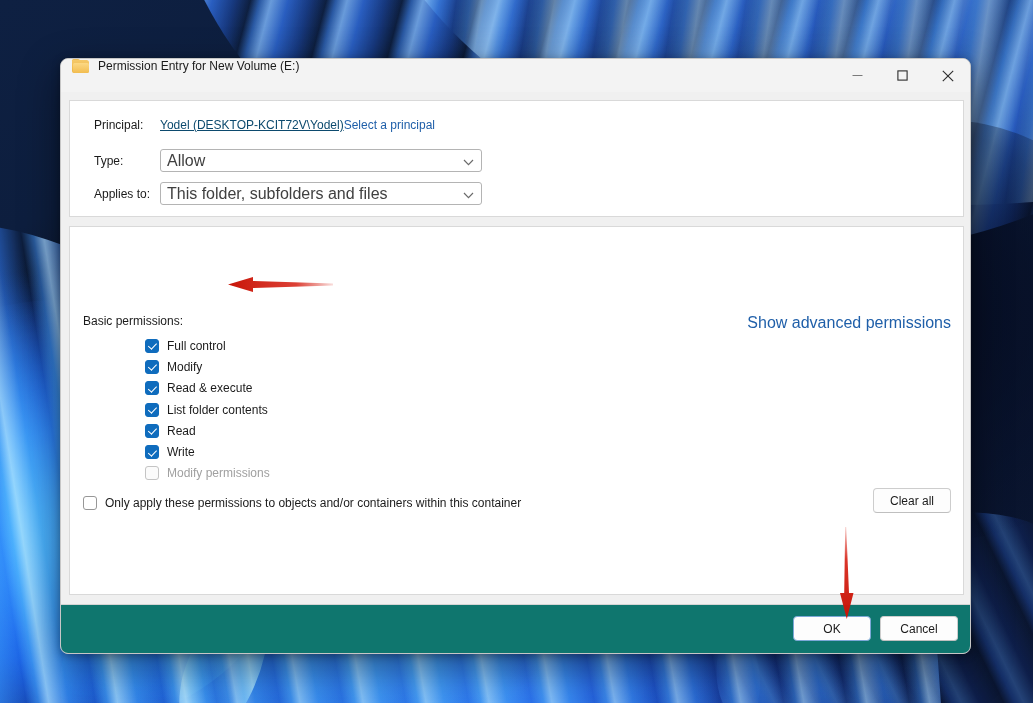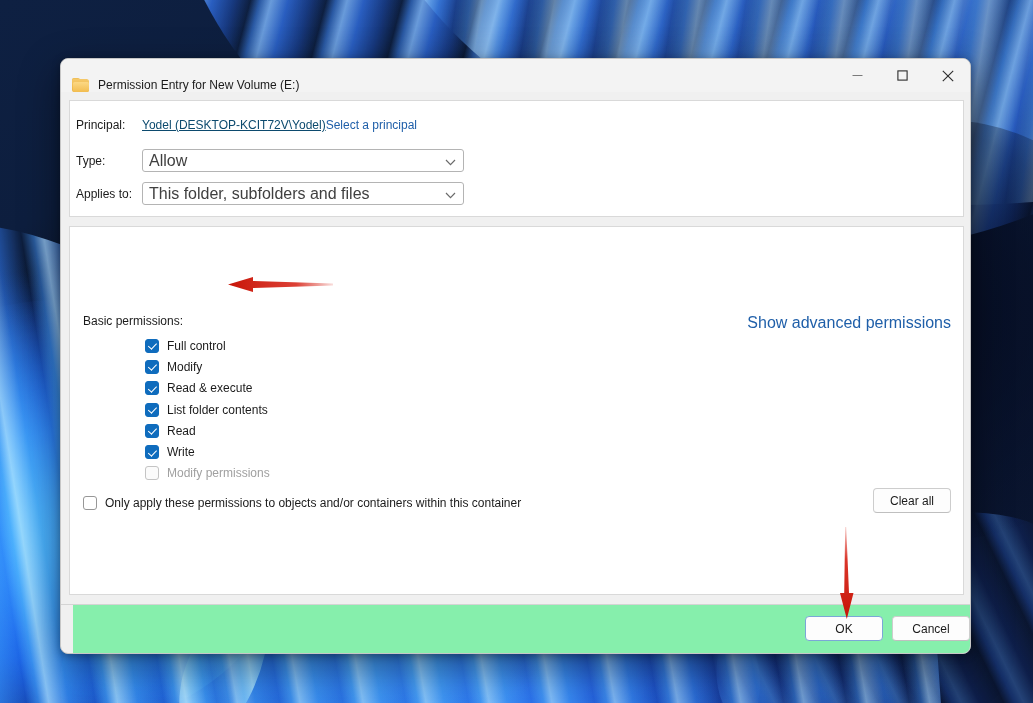--- a/index.html
+++ b/index.html
@@ -162,21 +162,21 @@
     box-sizing: border-box;
     overflow: hidden;
     font-size: 12px;
     color: #1b1b1b;
   }
 
   
   #titlebar {
     height: 33px;
     display: flex;
-    align-items: flex-end;
+    align-items: flex-start;
     background: #f3f3f3;
     position: relative;
   }
   #title-left {
     display: flex;
     align-items: center;
     padding-left: 11px;
     gap: 9px;
     flex: 1;
     min-width: 0;
@@ -245,21 +245,21 @@
     top: 167px;
     width: 895px;
     height: 369px;
   }
 
   
   .field-row {
     position: absolute;
     display: flex;
     align-items: center;
-    left: 6px;
+    left: 24px;
   }
   #row-principal { top: 17px; }
   #row-type      { top: 48px; }
   #row-applies   { top: 81px; }
 
   .field-label {
     width: 66px;
     font-size: 12px;
     color: #1b1b1b;
     flex: none;
@@ -393,25 +393,25 @@
   #footer-sep {
     position: absolute;
     left: 0;
     top: 545px;
     width: 100%;
     height: 1px;
     background: #d4d4d4;
   }
   #footer {
     position: absolute;
-    left: 12px;
+    left: 0;
     top: 546px;
     width: 100%;
     height: 49px;
-    background: #86efac;
+    background: #0f766e;
   }
   #footer-buttons {
     position: absolute;
     right: 12px;
     top: 11px;
     display: flex;
     gap: 9px;
   }
 
   

